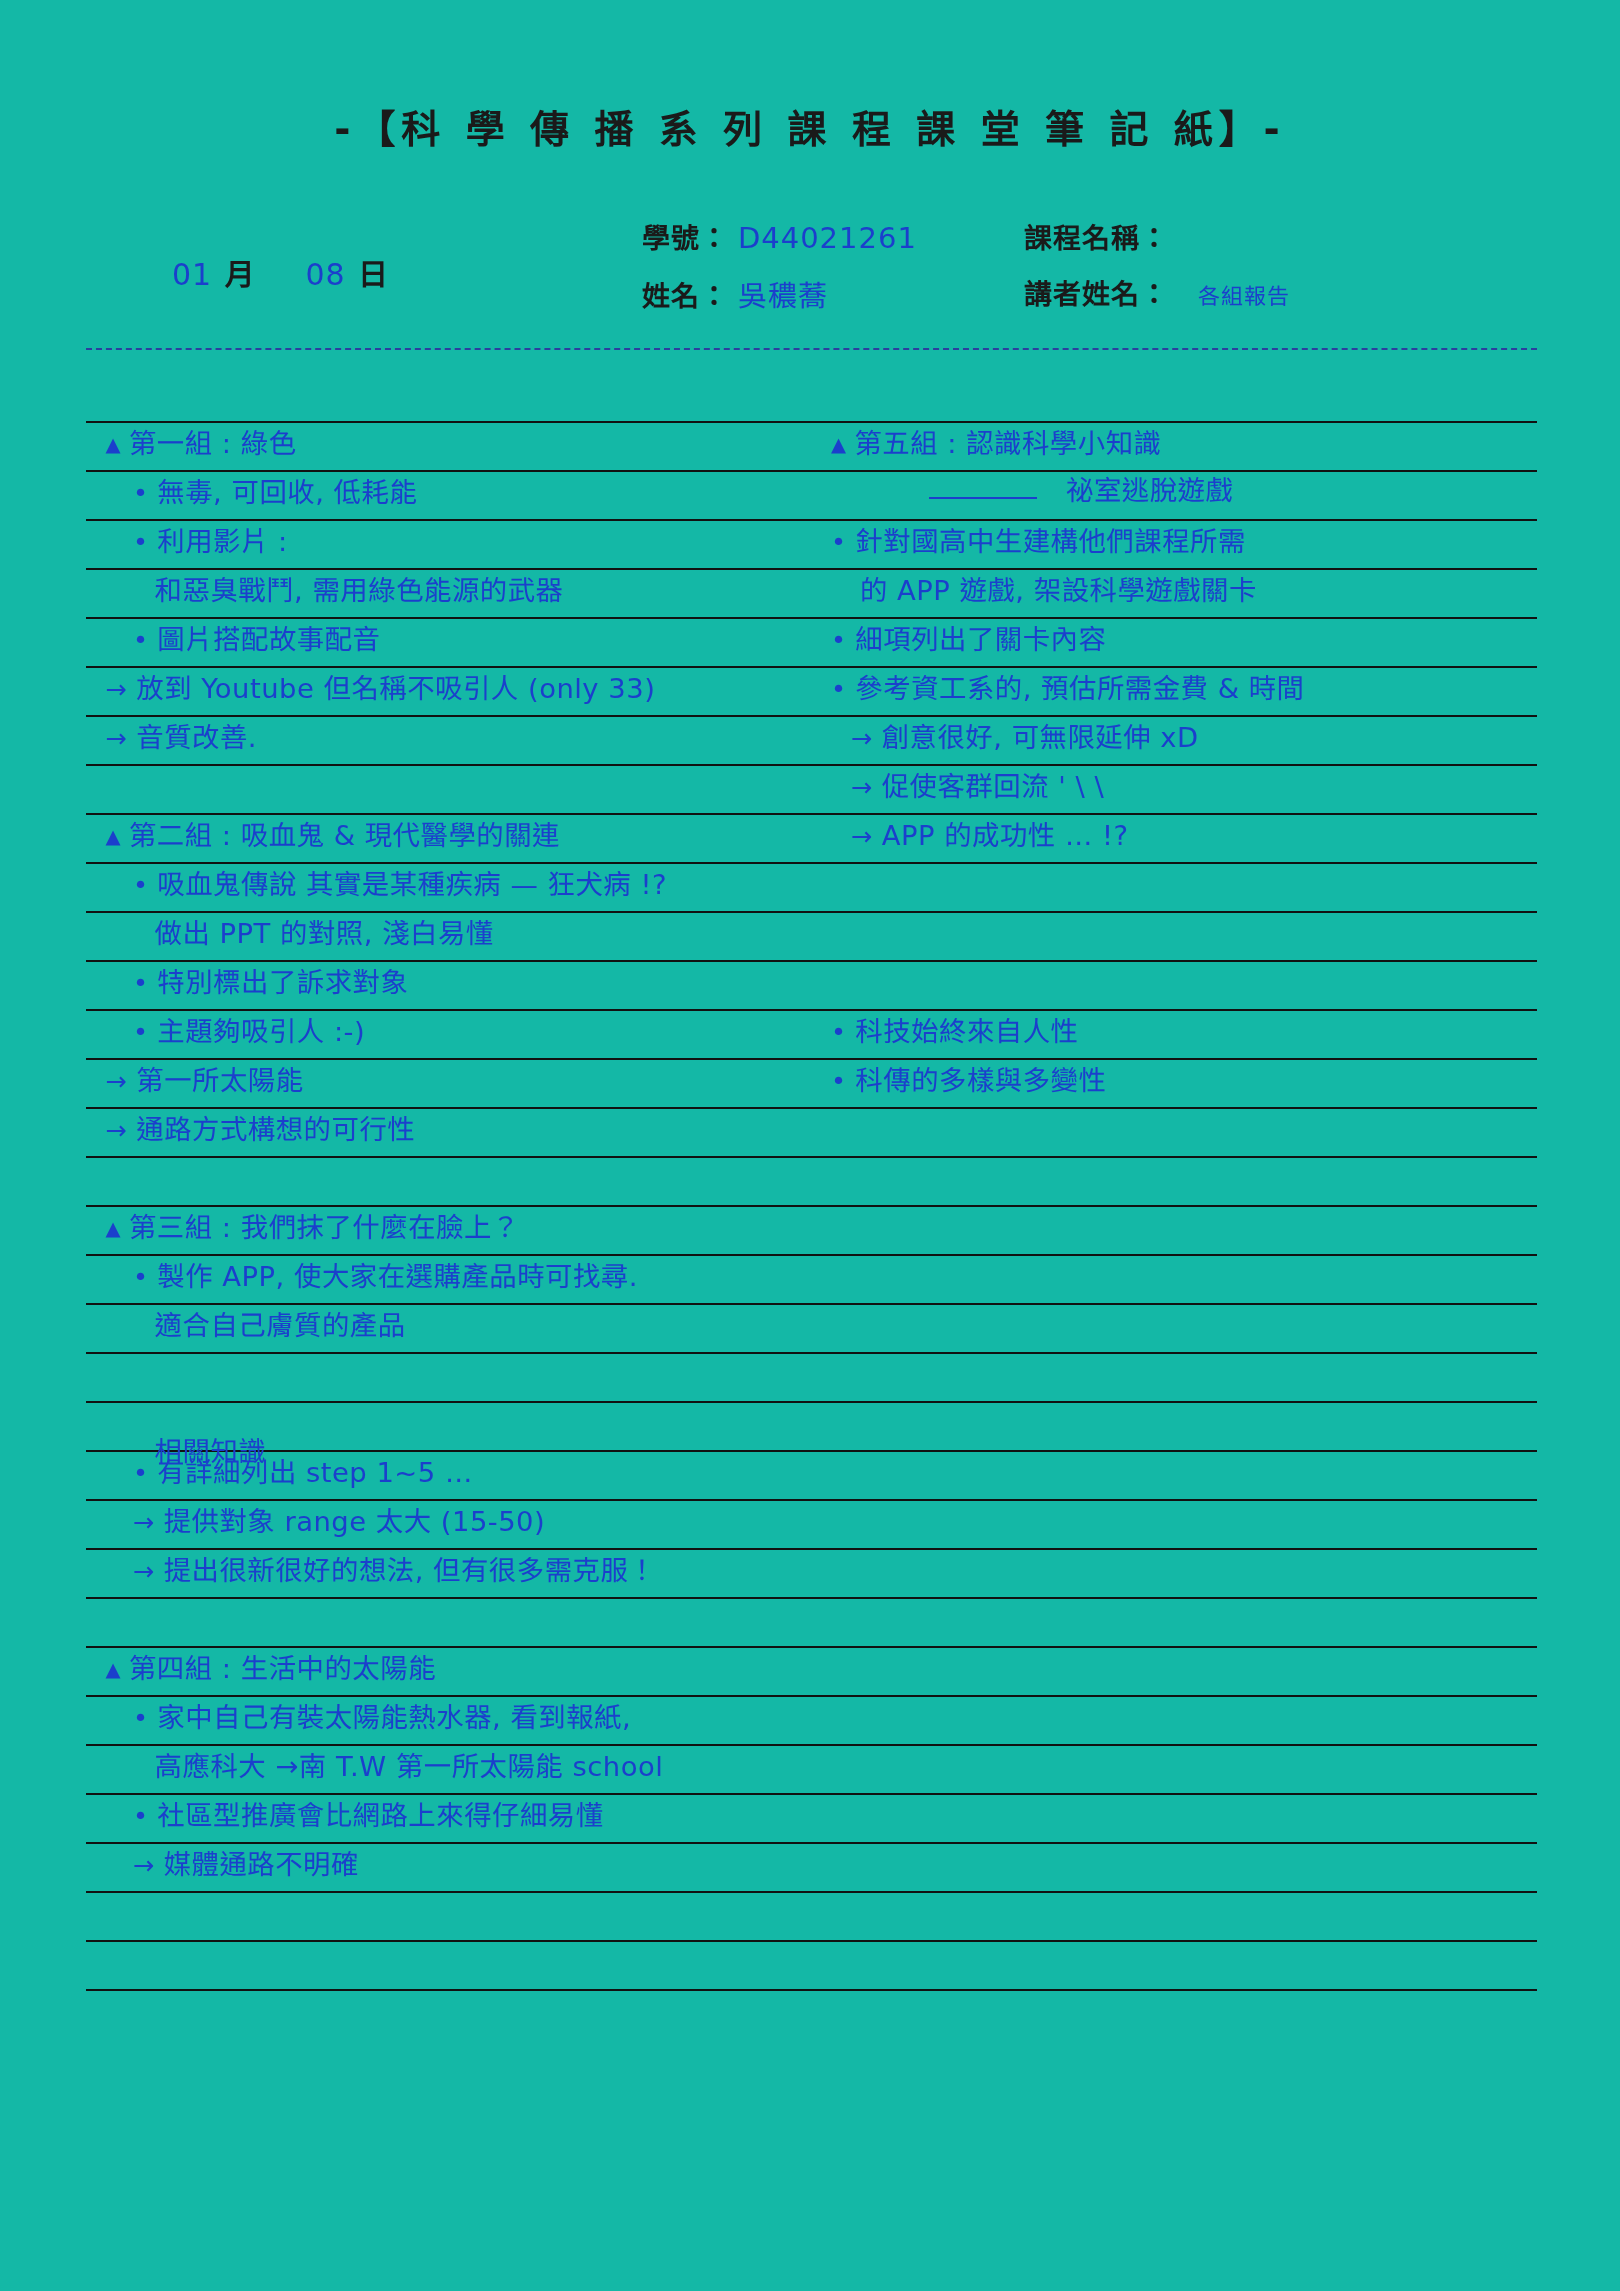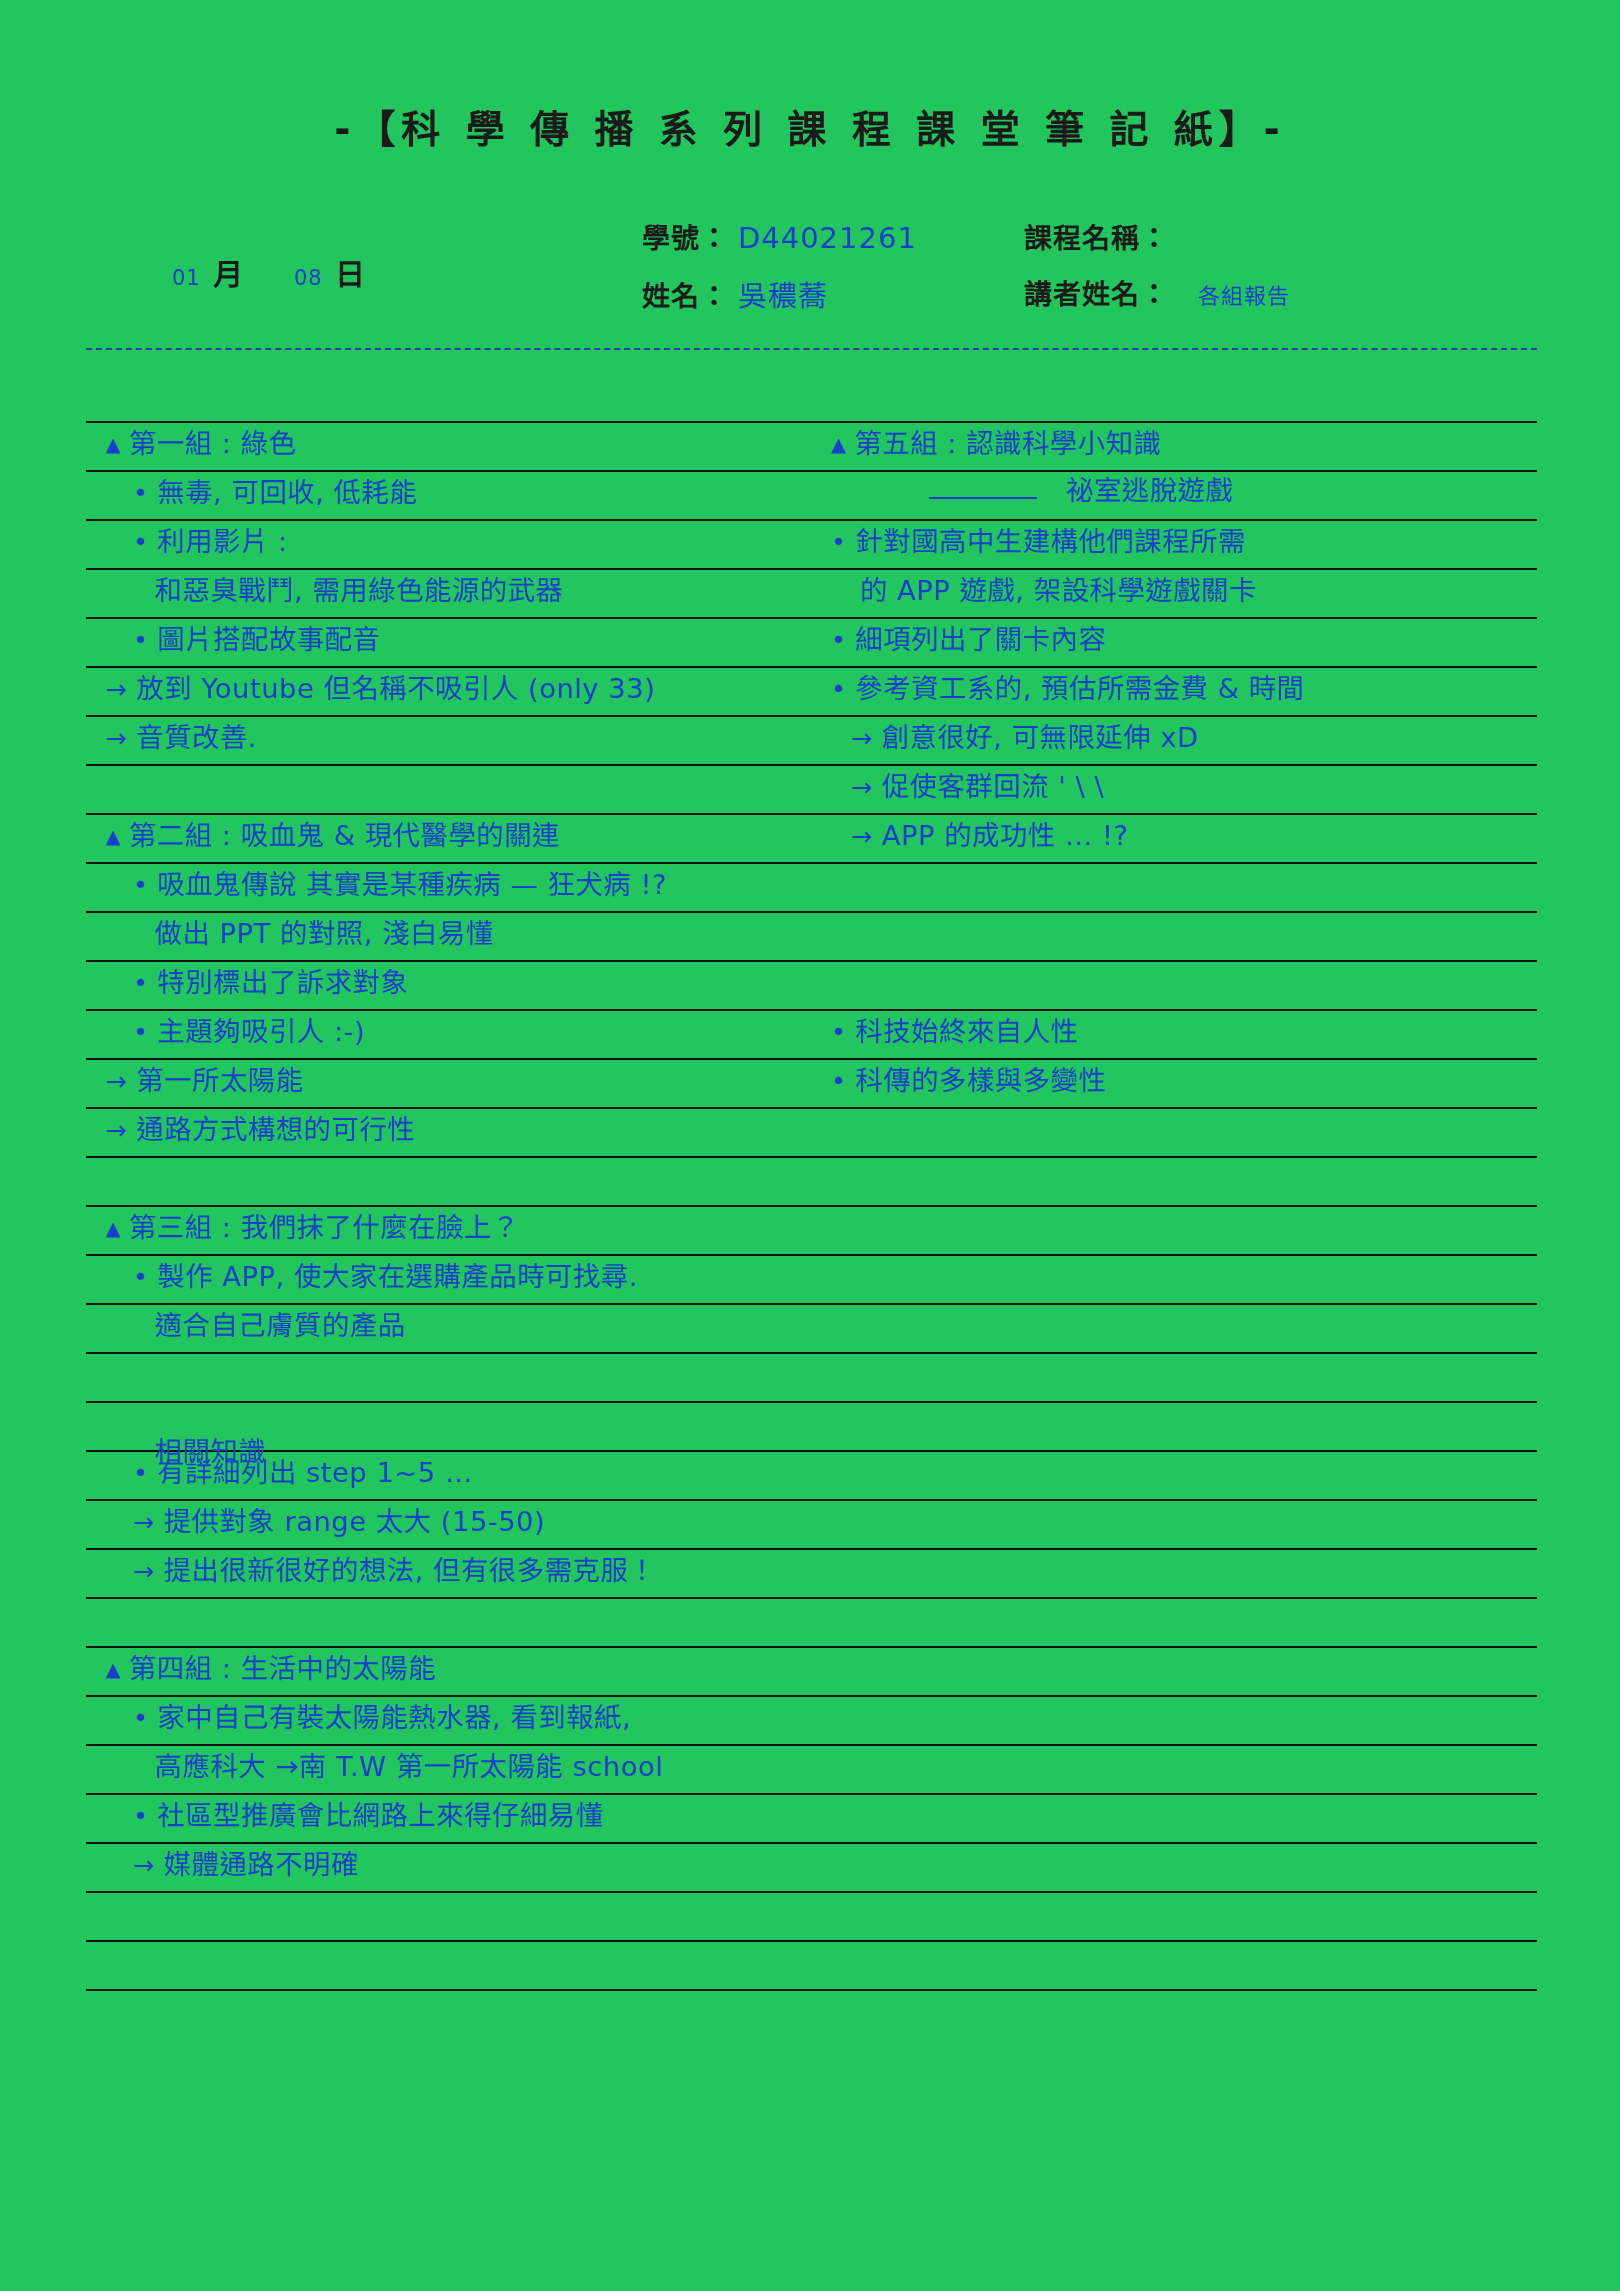--- a/index.html
+++ b/index.html
@@ -12,21 +12,21 @@
     width: 1620px;
     height: 2292px;
     position: relative;
     font-family: "DejaVu Sans", "Liberation Sans", sans-serif;
     overflow: hidden;
   }
 
   .page {
     position: absolute;
     inset: 0;
-    background: #22c55e;
+    background: #14b8a6;
   }
 
   
   .doc-title {
     position: absolute;
     top: 98px;
     left: 0;
     width: 100%;
     text-align: center;
     font-size: 39px;
@@ -56,21 +56,21 @@
   }
   .hand {
     color: #1b3fcc;
     font-family: "DejaVu Sans", "Liberation Sans", sans-serif;
     font-size: 29px;
     letter-spacing: 1px;
   }
   .hand-lg { font-size: 22px; margin-left: 20px; }
 
   .date-field { top: 39px; left: 172px; font-size: 30px; letter-spacing: 2.9px; }
-  .date-field .hand { font-size: 21px; }
+  .date-field .hand { font-size: 30px; }
 
   .sid-field   { top: 4.9px;  left: 642px; }
   .name-field  { top: 61px; left: 642px; }
   .course-field{ top: 4.9px;  left: 1024px; }
   .lecturer-field { top: 61px; left: 1024px; }
 
   .header-rule {
     position: absolute;
     top: 348px;
     left: 86px;

